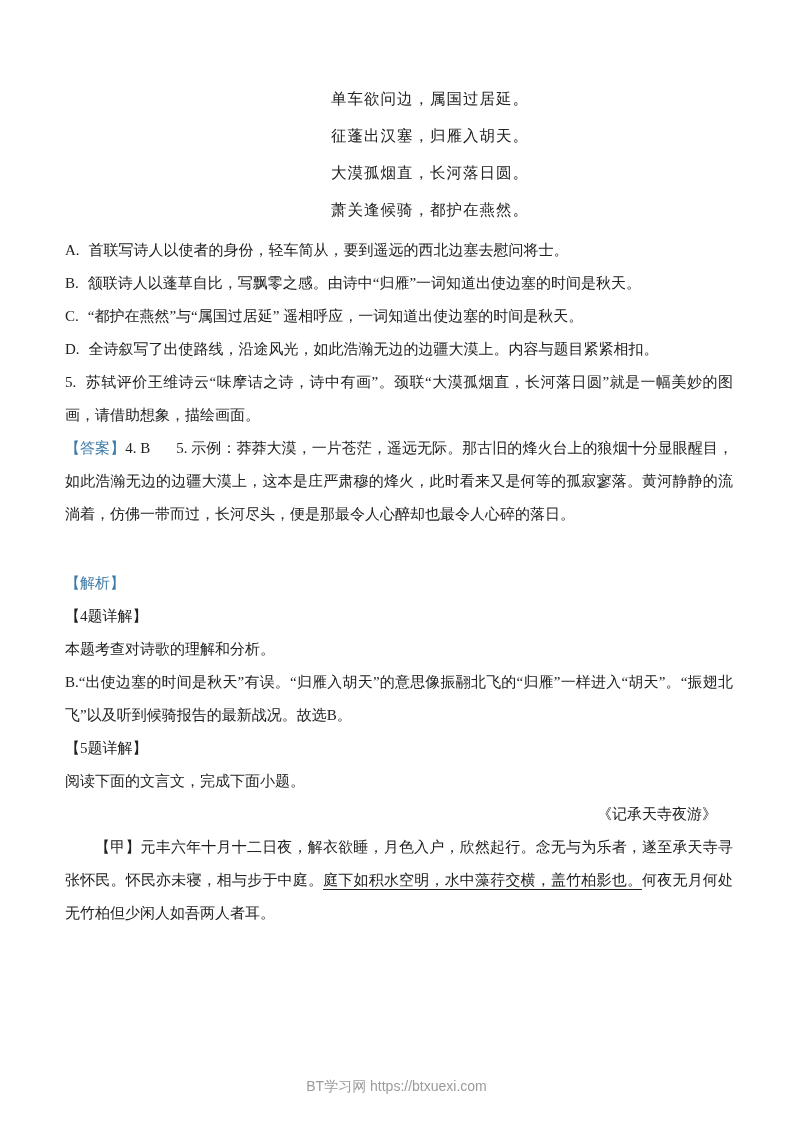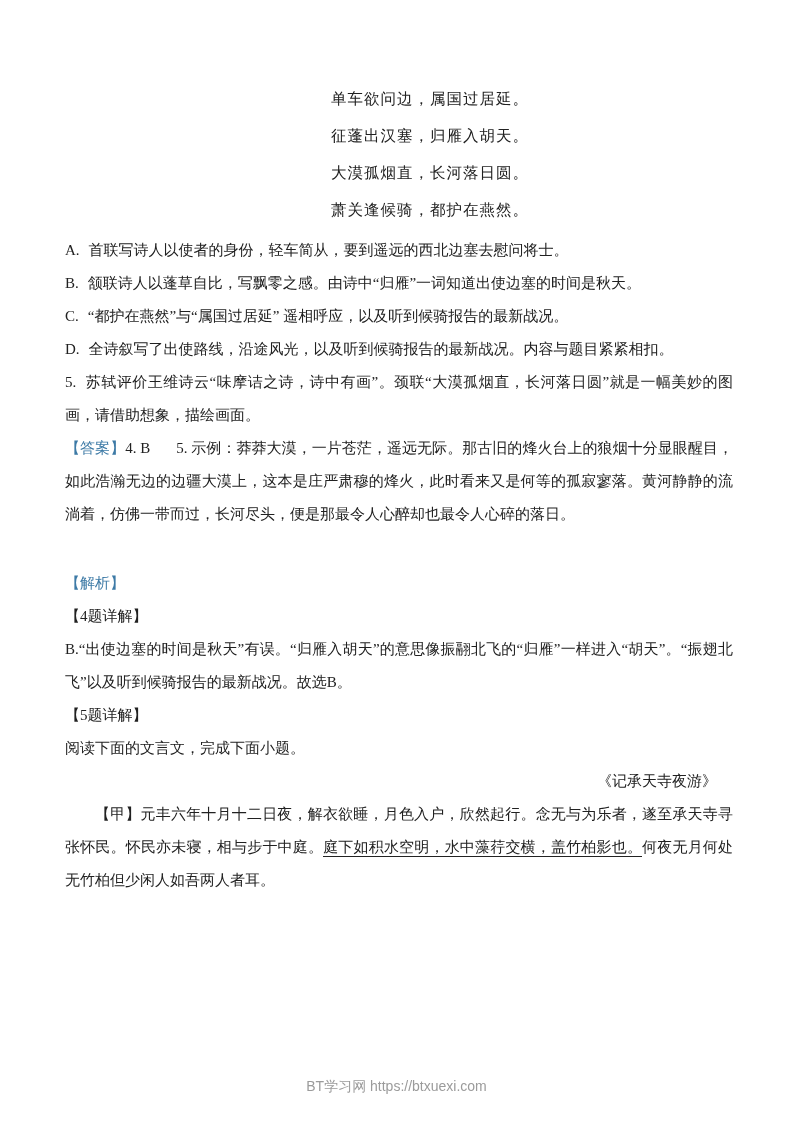--- a/index.html
+++ b/index.html
@@ -80,32 +80,33 @@
       <p class="poem-line">征蓬出汉塞，归雁入胡天。</p>
       <p class="poem-line">大漠孤烟直，长河落日圆。</p>
       <p class="poem-line">萧关逢候骑，都护在燕然。</p>
     </div>
 
 
     <p class="para"><span>A.</span><span class="lgap"></span><span>首联写诗人以使者的身份，轻车简从，要到遥远的西北边塞去慰问将士。</span></p>
 
     <p class="para"><span>B.</span><span class="lgap"></span><span>颔联诗人以蓬草自比，写飘零之感。由诗中“归雁”一词知道出使边塞的时间是秋天。</span></p>
 
-    <p class="para"><span>C.</span><span class="lgap"></span><span>“都护在燕然”与“属国过居延” 遥相呼应，以及听到候骑报告的最新战况。</span></p>
+    <p class="para"><span>C.</span><span class="lgap"></span><span>“都护在燕然”与“属国过居延” 遥相呼应，一词知道出使边塞的时间是秋天。</span></p>
 
-    <p class="para"><span>D.</span><span class="lgap"></span><span>全诗叙写了出使路线，沿途风光，以及听到候骑报告的最新战况。内容与题目紧紧相扣。</span></p>
+    <p class="para"><span>D.</span><span class="lgap"></span><span>全诗叙写了出使路线，沿途风光，如此浩瀚无边的边疆大漠上。内容与题目紧紧相扣。</span></p>
 
     <p class="para"><span>5.</span><span class="lgap"></span><span>苏轼评价王维诗云“味摩诘之诗，诗中有画”。颈联“大漠孤烟直，长河落日圆”就是一幅美妙的图画，请借助想象，描绘画面。</span></p>
 
     <p class="para"><span class="marker">【答案】</span><span>4. B</span><span class="wgap"></span><span>5. 示例：莽莽大漠，一片苍茫，遥远无际。那古旧的烽火台上的狼烟十分显眼醒目，如此浩瀚无边的边疆大漠上，这本是庄严肃穆的烽火，此时看来又是何等的孤寂寥落。黄河静静的流淌着，仿佛一带而过，长河尽头，便是那最令人心醉却也最令人心碎的落日。</span></p>
 
     <p class="para analysis-marker-line"><span class="marker">【解析】</span></p>
 
     <p class="para">【4题详解】</p>
 
+    <p class="para">本题考查对诗歌的理解和分析。</p>
 
     <p class="para">B.“出使边塞的时间是秋天”有误。“归雁入胡天”的意思像振翮北飞的“归雁”一样进入“胡天”。“振翅北飞”以及听到候骑报告的最新战况。故选B。</p>
 
     <p class="para">【5题详解】</p>
 
 
     <p class="para">阅读下面的文言文，完成下面小题。</p>
 
     <p class="para source">《记承天寺夜游》</p>
 

